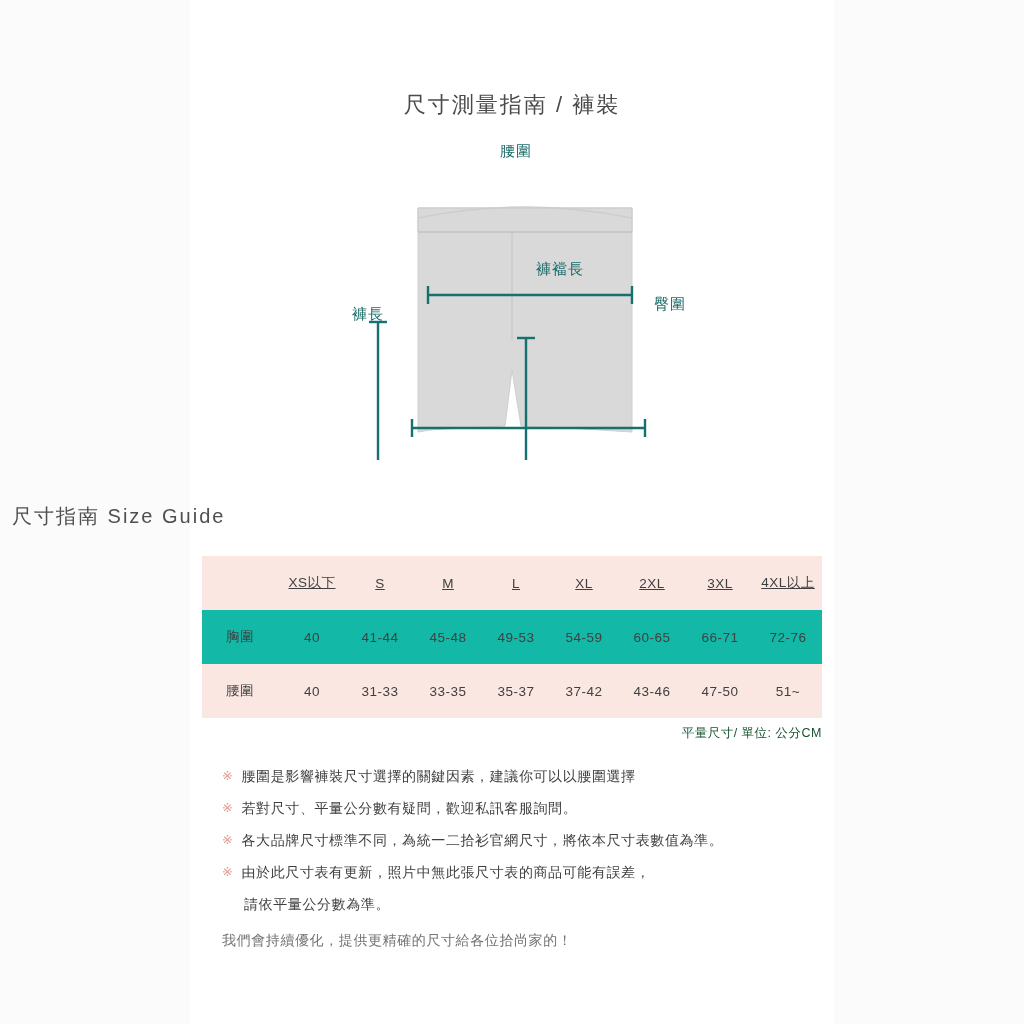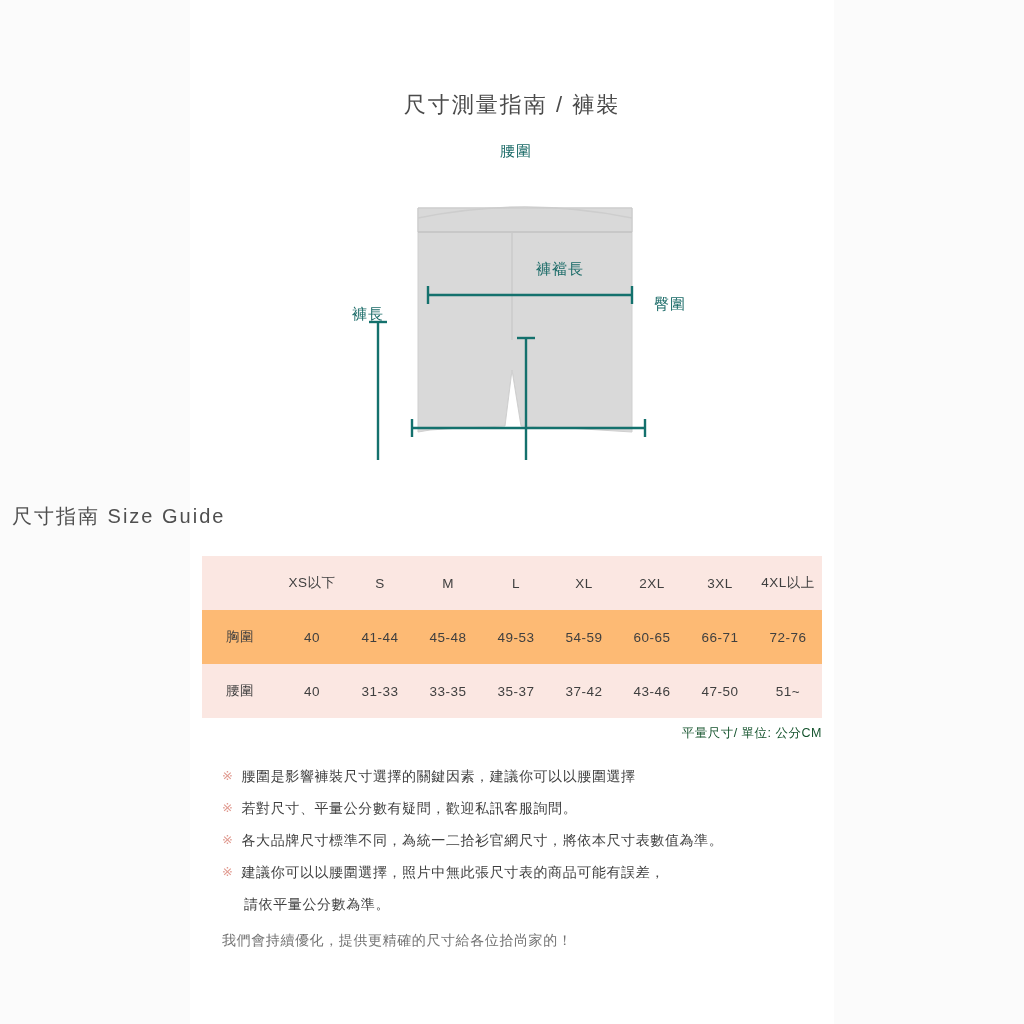--- a/index.html
+++ b/index.html
@@ -104,22 +104,22 @@
     font-size: 13.5px;
     color: #3f3f3f;
     height: 54px;
     padding: 0;
     letter-spacing: 0.5px;
   }
   table.size-table th:first-child,
   table.size-table td:first-child {
     width: 76px;
   }
-  tr.head td { background: #fbe7e2; font-size: 13.5px; }
-  tr.row-a td { background: #fdba74; }
+  tr.head td { background: #fbe7e2; font-size: 13.5px; text-decoration: underline; }
+  tr.row-a td { background: #14b8a6; }
   tr.row-b td { background: #fbe7e2; }
   td.rowhead { font-size: 14px; letter-spacing: 1px; }
 
   .table-note {
     position: absolute;
     top: 725px;
     right: 202px;
     font-size: 12.5px;
     color: #14532d;
     letter-spacing: 0.5px;
@@ -267,21 +267,21 @@
     <div class="note">
       <span class="mark">※</span>
       <span>若對尺寸、平量公分數有疑問，歡迎私訊客服詢問。</span>
     </div>
     <div class="note">
       <span class="mark">※</span>
       <span>各大品牌尺寸標準不同，為統一二拾衫官網尺寸，將依本尺寸表數值為準。</span>
     </div>
     <div class="note">
       <span class="mark">※</span>
-      <span>建議你可以以腰圍選擇，照片中無此張尺寸表的商品可能有誤差，</span>
+      <span>由於此尺寸表有更新，照片中無此張尺寸表的商品可能有誤差，</span>
     </div>
     <div class="note">
       <span class="indent"></span>
       <span>請依平量公分數為準。</span>
     </div>
     <div class="note-plain">我們會持續優化，提供更精確的尺寸給各位拾尚家的！</div>
   </div>
 
 </div>
 

